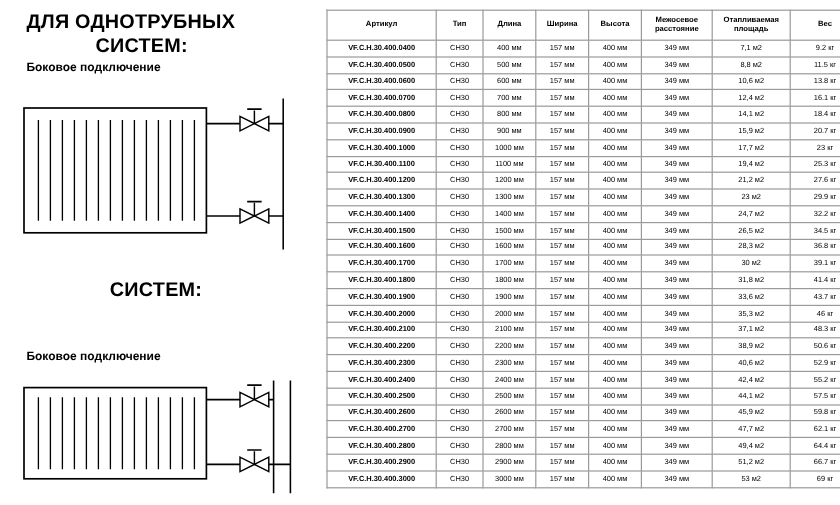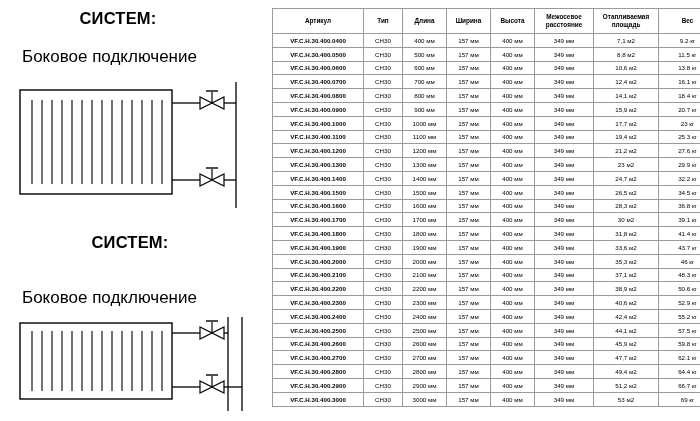--- a/index.html
+++ b/index.html
@@ -39,22 +39,22 @@
   .heading-1 {
     position: absolute;
     left: 22px;
     top: 8px;
     width: 236px;
     text-align: left;
   }
   .heading-1 .l2 { text-align: center; width: 192px; }
 
   .subheading {
-    font-weight: normal;
-    font-size: 17px;
+    font-weight: bold;
+    font-size: 10px;
     line-height: 18px;
     text-align: center;
   }
   .sub-1 {
     position: absolute;
     left: 22px;
     top: 48px;
   }
 
   .heading-2 {
@@ -118,20 +118,21 @@
   .c7 { width: 55px; }
 </style>
 </head>
 <body>
 
 <div class="page">
 
   <div class="left-col">
 
     <div class="heading heading-1">
+      <div class="l1">ДЛЯ ОДНОТРУБНЫХ</div>
       <div class="l2">СИСТЕМ:</div>
     </div>
 
     <div class="subheading sub-1">Боковое подключение</div>
 
     <div class="rad-wrap rad-1">
       <svg width="240" height="135" viewBox="0 0 240 135" xmlns="http://www.w3.org/2000/svg">
 
         <rect x="6" y="12" width="152" height="104" fill="none" stroke="#000" stroke-width="1.4"></rect>
 

